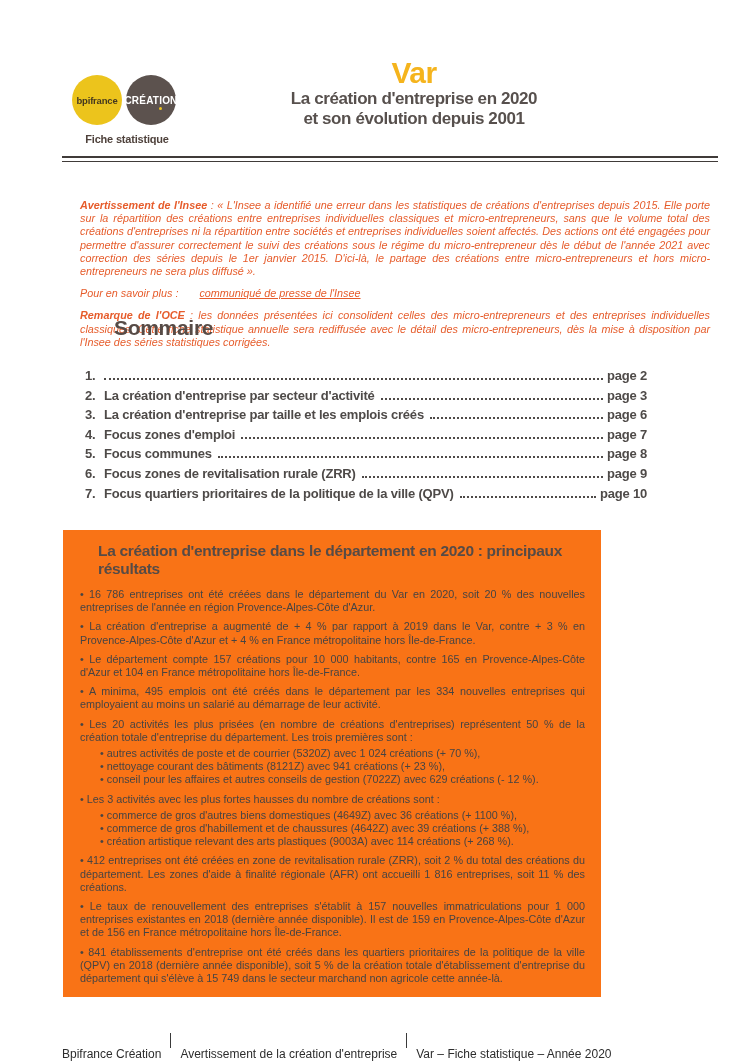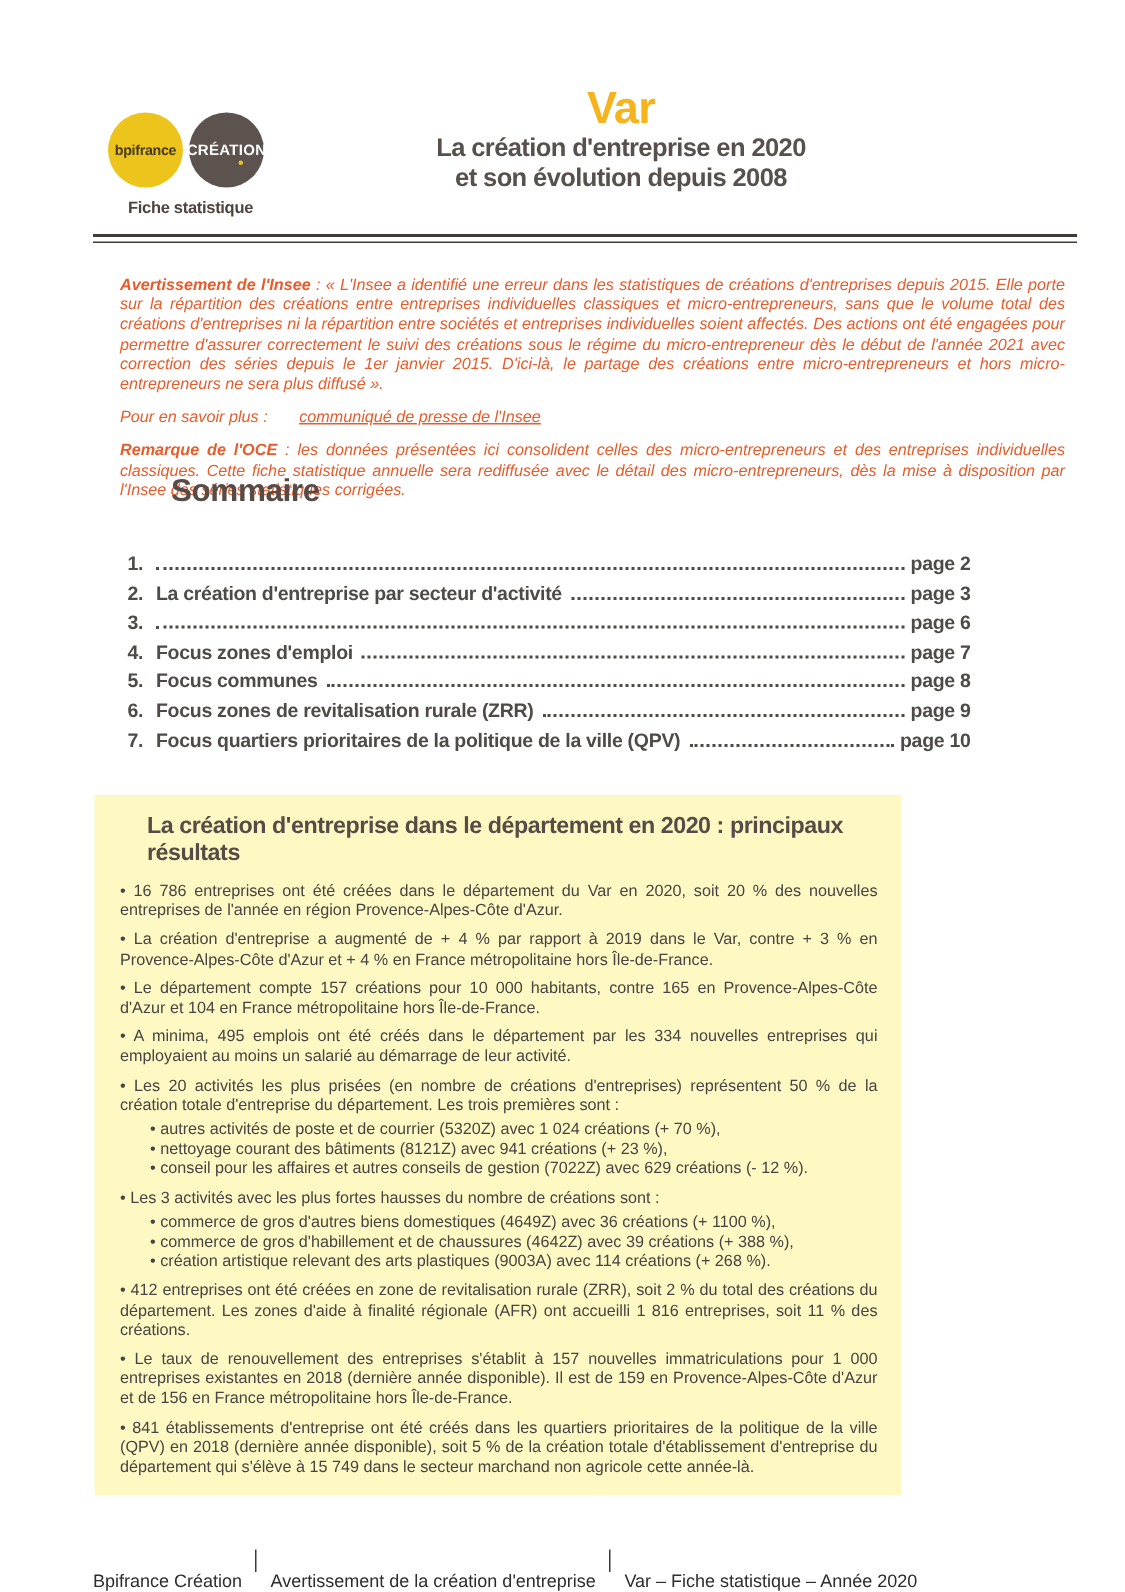--- a/index.html
+++ b/index.html
@@ -23,40 +23,40 @@
 
   
   .header-title { position:absolute; left:272px; top:57px; width:284px; text-align:center; color:#57504D; }
   .region { font-size:30px; line-height:32px; font-weight:bold; color:#F5B41D; letter-spacing:-0.5px; }
   .htl { font-size:17px; font-weight:bold; letter-spacing:-0.4px; line-height:20px; }
 
   .rule-double { position:absolute; left:62px; top:156px; width:656px; height:3px;
                  border-top:2px solid #403B39; border-bottom:1.5px solid #403B39; }
 
   
-  .notice { position:absolute; left:80px; top:184px; width:630px;
+  .notice { position:absolute; left:80px; top:199px; width:630px;
             color:#E65C2B; font-style:italic; font-size:10.8px; line-height:13.2px; }
   .notice p { margin:0 0 9px 0; }
   .just { text-align:justify; }
   .link { color:#E65C2B; text-decoration:underline; margin-left:18px; cursor:pointer; }
 
   
   .sommaire-title { position:absolute; left:114px; top:316px; font-size:21px; font-weight:bold;
                     color:#564B46; letter-spacing:-0.3px; }
   .sommaire { position:absolute; left:85px; top:366px; width:562px; }
   .toc-item { display:flex; align-items:baseline; font-weight:bold; color:#4E4A48;
               font-size:13px; line-height:19.6px; letter-spacing:-0.2px; }
   .toc-num { flex:none; width:19px; }
   .toc-label { flex:none; padding-right:6px; white-space:nowrap; }
   .toc-leader { flex:1; border-bottom:2px dotted #4E4A48; margin:0 4px 3px 0; }
   .toc-page { flex:none; }
 
   
   .results { position:absolute; left:63px; top:530px; width:538px; min-height:438px;
-             background:#fef9c3; box-sizing:border-box; padding:10px 16px 6px 17px; }
+             background:#f97316; box-sizing:border-box; padding:10px 16px 6px 17px; }
   .results-title { font-size:15.5px; font-weight:bold; color:#564B46;
                    margin:2px 0 10px 18px; letter-spacing:-0.3px; }
   .bullet { margin:0 0 6px 0; font-size:10.8px; line-height:13.2px; color:#474443; text-align:justify; }
   .bullet::before { content:"\2022  "; }
   .subs { margin:-3px 0 6px 20px; }
   .sub { margin:0; font-size:10.8px; line-height:13.2px; color:#474443; text-align:justify; }
   .sub::before { content:"\2022  "; }
 
   
   .footer { position:absolute; left:62px; top:1019px; display:flex; align-items:center;
@@ -79,21 +79,21 @@
         <span>CRÉATION</span>
         <span class="idot"></span>
       </div>
     </div>
     <div class="logo-caption">Fiche statistique</div>
   </div>
 
   <div class="header-title">
     <div class="region">Var</div>
     <div class="htl">La création d'entreprise en 2020</div>
-    <div class="htl">et son évolution depuis 2008</div>
+    <div class="htl">et son évolution depuis 2001</div>
   </div>
 
   <div class="rule-double"></div>
 
   <div class="notice">
     <p class="just"><b>Avertissement de l'Insee</b><span> : « L'Insee a identifié une erreur dans les statistiques de créations d'entreprises depuis 2015. Elle porte sur la répartition des créations entre entreprises individuelles classiques et micro-entrepreneurs, sans que le volume total des créations d'entreprises ni la répartition entre sociétés et entreprises individuelles soient affectés. Des actions ont été engagées pour permettre d'assurer correctement le suivi des créations sous le régime du micro-entrepreneur dès le début de l'année 2021 avec correction des séries depuis le 1er janvier 2015. D'ici-là, le partage des créations entre micro-entrepreneurs et hors micro-entrepreneurs ne sera plus diffusé ».</span></p>
     <p><span>Pour en savoir plus : </span><a class="link">communiqué de presse de l'Insee</a></p>
     <p class="just"><b>Remarque de l'OCE</b><span> : les données présentées ici consolident celles des micro-entrepreneurs et des entreprises individuelles classiques. Cette fiche statistique annuelle sera rediffusée avec le détail des micro-entrepreneurs, dès la mise à disposition par l'Insee des séries statistiques corrigées.</span></p>
   </div>
 
@@ -105,20 +105,21 @@
         <span class="toc-page">page 2</span>
     </div>
     <div class="toc-item">
       <span class="toc-num">2.</span>
         <span class="toc-label">La création d'entreprise par secteur d'activité</span>
         <span class="toc-leader"></span>
         <span class="toc-page">page 3</span>
     </div>
     <div class="toc-item">
       <span class="toc-num">3.</span>
+        <span class="toc-label">La création d'entreprise par taille et les emplois créés</span>
         <span class="toc-leader"></span>
         <span class="toc-page">page 6</span>
     </div>
     <div class="toc-item">
       <span class="toc-num">4.</span>
         <span class="toc-label">Focus zones d'emploi</span>
         <span class="toc-leader"></span>
         <span class="toc-page">page 7</span>
     </div>
     <div class="toc-item">

